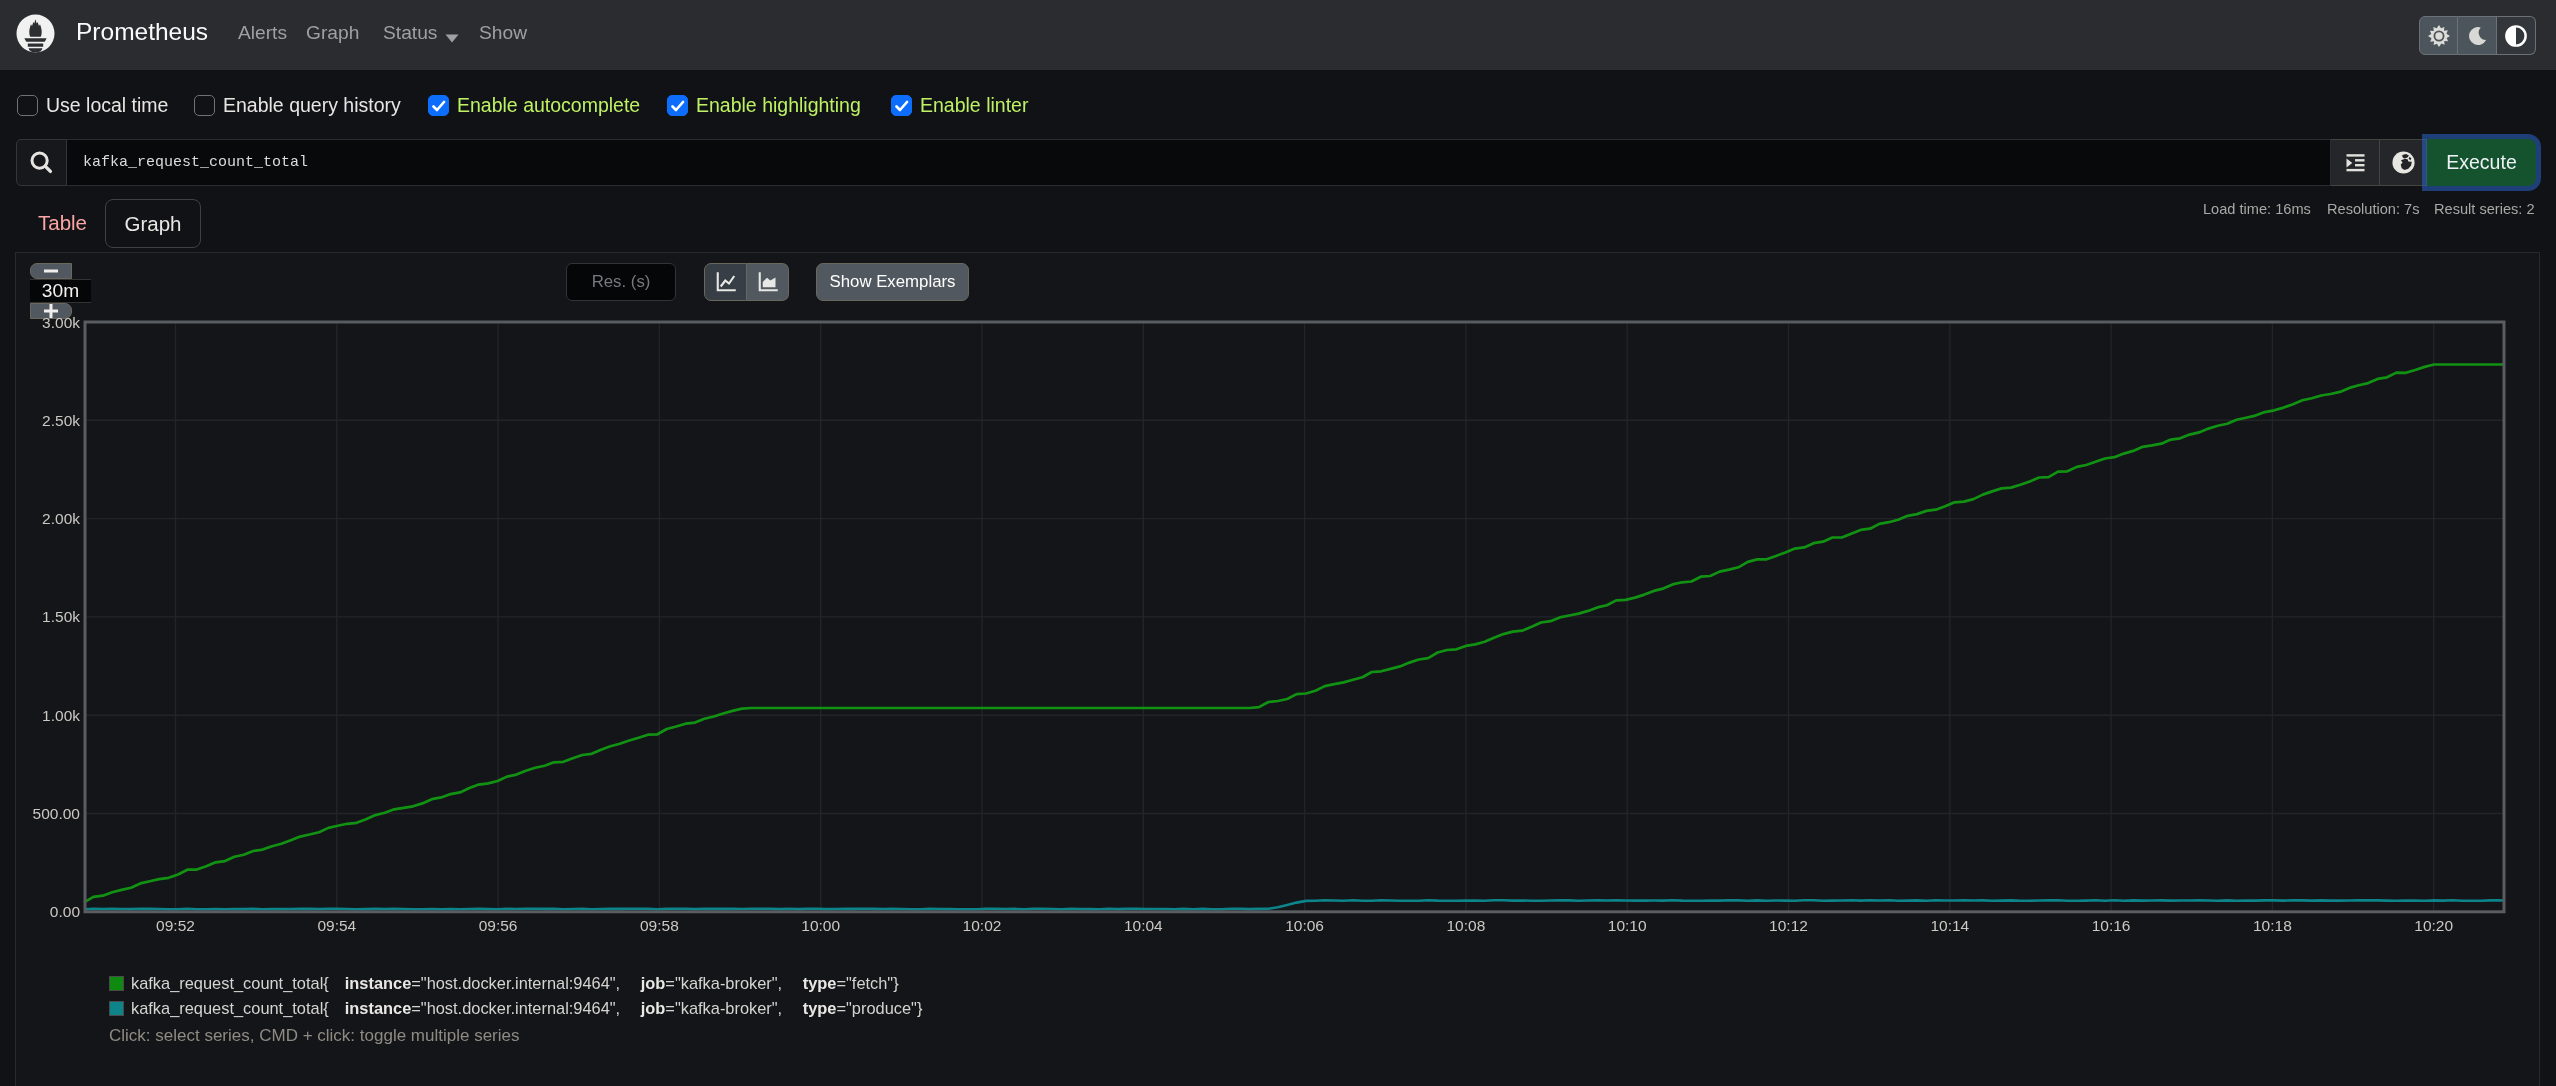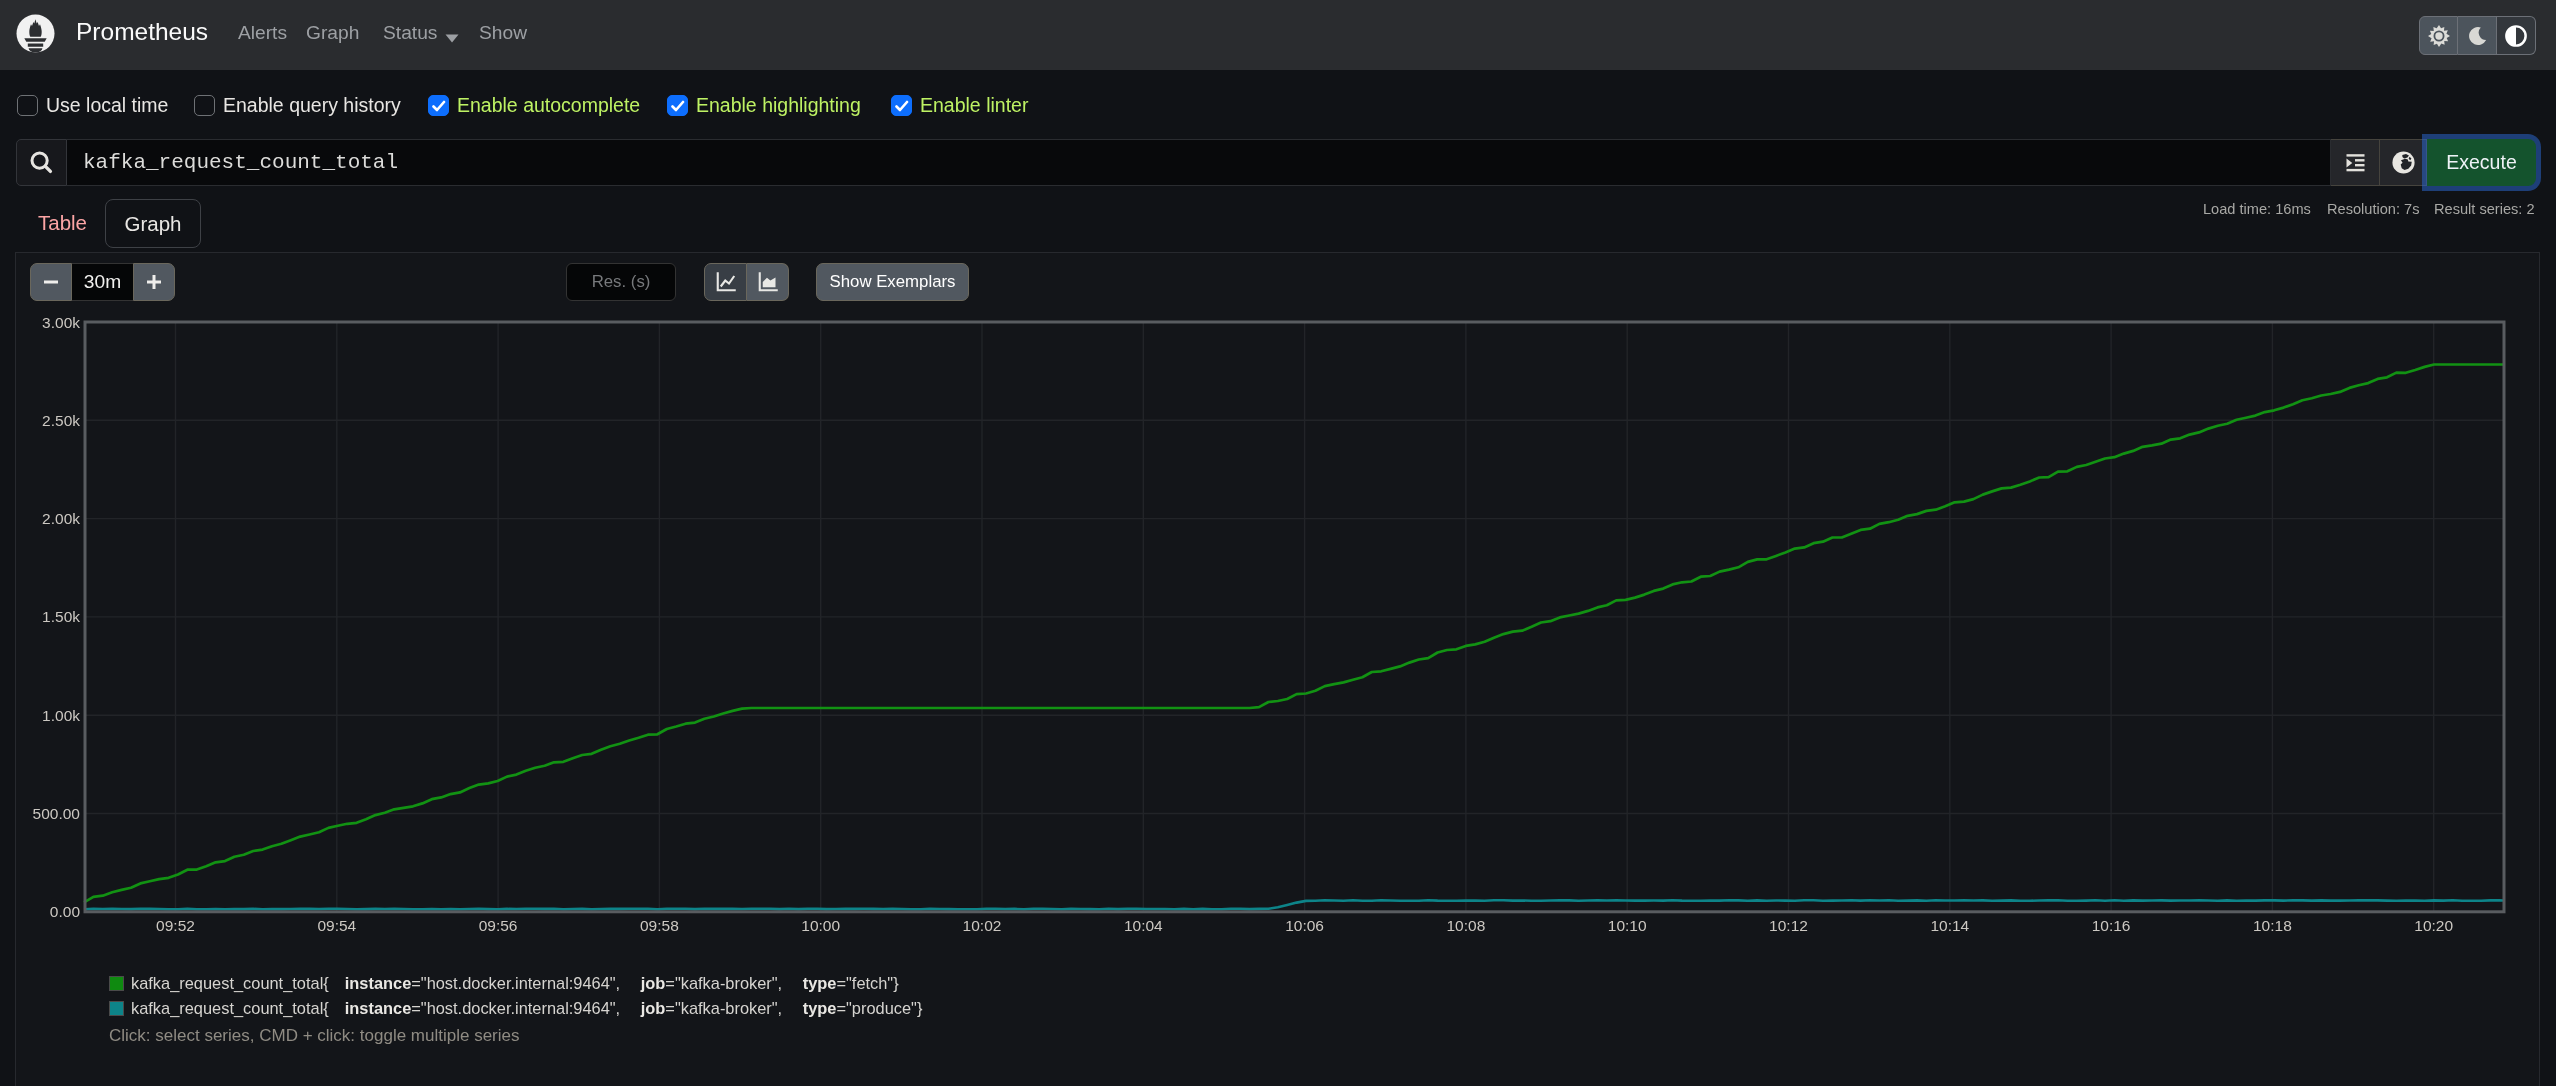--- a/index.html
+++ b/index.html
@@ -26,21 +26,21 @@
 .cb.on { background:#0d6efd; border-color:#0d6efd; display:flex; align-items:center; justify-content:center; }
 .cblab { position:absolute; top:94px; font-size:19.5px; color:#e8e6e3; white-space:nowrap; }
 .cblab.blue { color:#bef264; }
 
 
 #qbar { position:absolute; left:16px; top:139px; width:2520px; height:47px; display:flex; }
 #qsearch { width:51px; border:1px solid #33353a; background:#17181c; border-radius:5px 0 0 5px;
   display:flex; align-items:center; justify-content:center; }
 #qinput { flex:1; background:#08090b; border:1px solid #2a2c30; border-left:none;
   display:flex; align-items:center; }
-#qinput span { font-family:"Liberation Mono", monospace; font-size:21px; color:#dcdcda; margin-left:16px; }
+#qinput span { font-family:"Liberation Mono", monospace; font-size:15px; color:#dcdcda; margin-left:16px; }
 .qaddon { border:1px solid #46443e; border-left:none; background:#25262a;
   display:flex; align-items:center; justify-content:center; }
 #execute { width:109px; background:#14532d; color:#eef2f6; font-size:19.5px;
   display:flex; align-items:center; justify-content:center; border-radius:0 8px 8px 0;
   box-shadow:0 0 0 5px rgba(42,101,202,0.55); }
 
 
 #tablink { position:absolute; left:38px; top:211px; font-size:20.5px; color:#fca5a5; }
 #graphtab { position:absolute; left:105px; top:199px; width:96px; height:49px;
   border:1px solid #3e4146; border-radius:8px; display:flex; align-items:center; justify-content:center;
@@ -165,21 +165,21 @@
   </div>
 
   <div id="tablink">Table</div>
   <div id="graphtab">Graph</div>
   <div class="stat" style="left:2203px;">Load time: 16ms</div>
   <div class="stat" style="left:2327px;">Resolution: 7s</div>
   <div class="stat" style="left:2434px;">Result series: 2</div>
 
   <div id="gpanel"></div>
 
-  <div class="ctl" style="left:30px;">
+  <div class="ctl" style="left:30px;flex-direction:column;">
     <div class="gbtn rl" style="width:42px;">
         <svg width="14" height="14" viewBox="0 0 14 14" fill="#efeeec">
           <rect x="0" y="5.5" width="14" height="3"></rect>
         </svg>
       </div>
     <div class="blackin" style="width:61px;border-left:none;border-right:none;font-size:19.2px;color:#f2f1ef;">30m</div>
     <div class="gbtn rr" style="width:42px;">
         <svg width="14" height="14" viewBox="0 0 14 14" fill="#efeeec">
           <rect x="0" y="5.5" width="14" height="3"></rect>
           <rect x="5.5" y="0" width="3" height="14"></rect>

